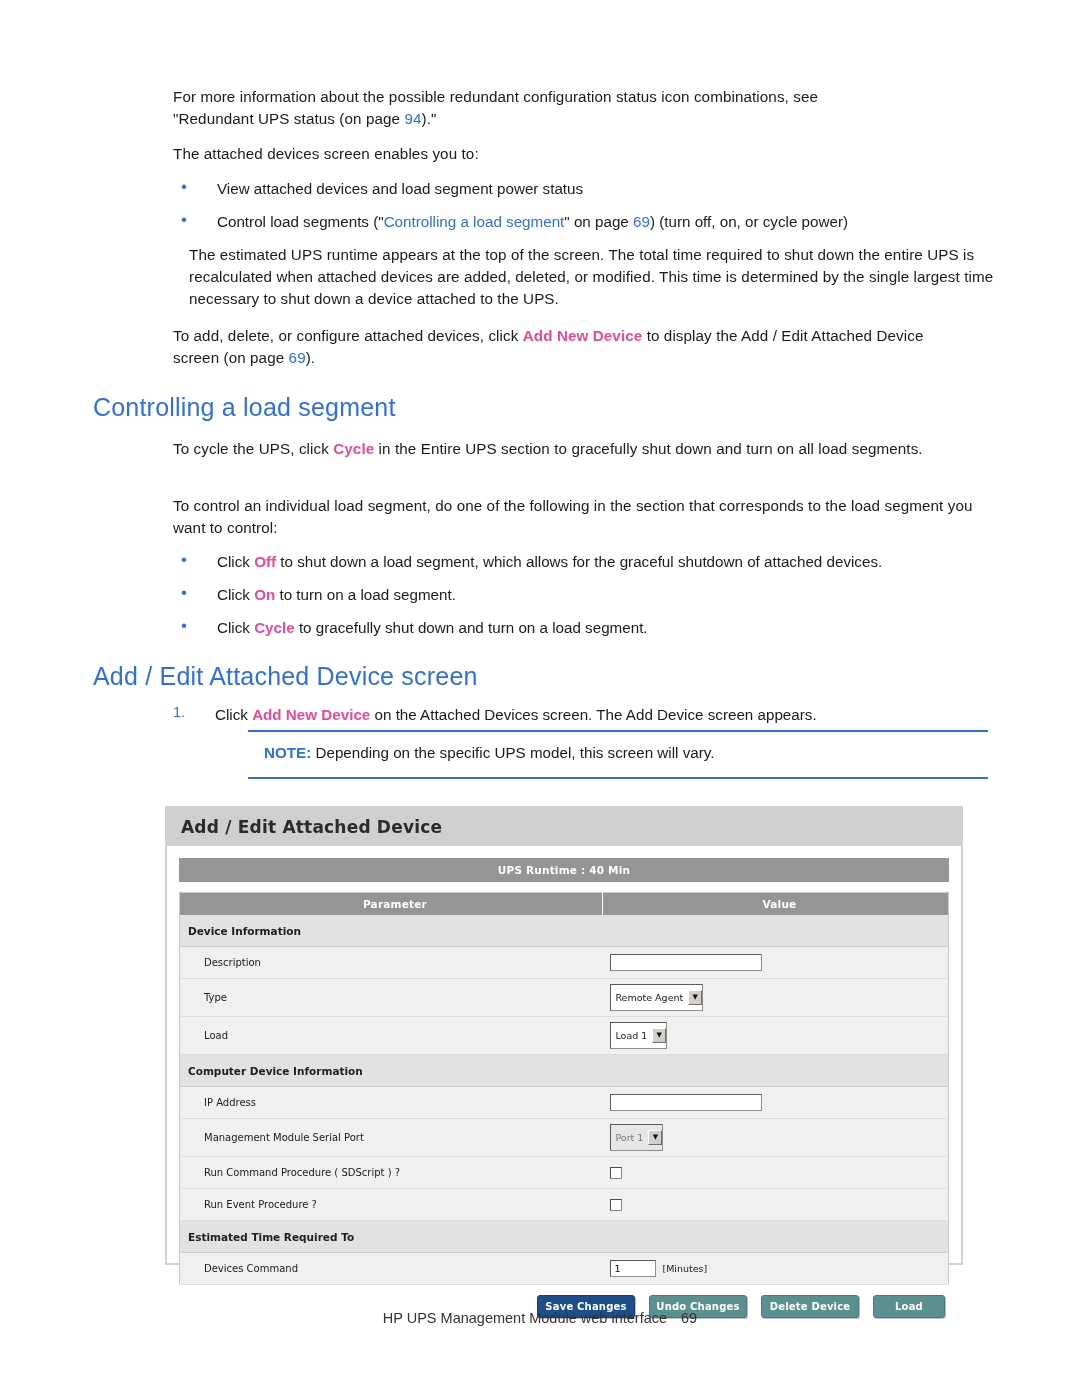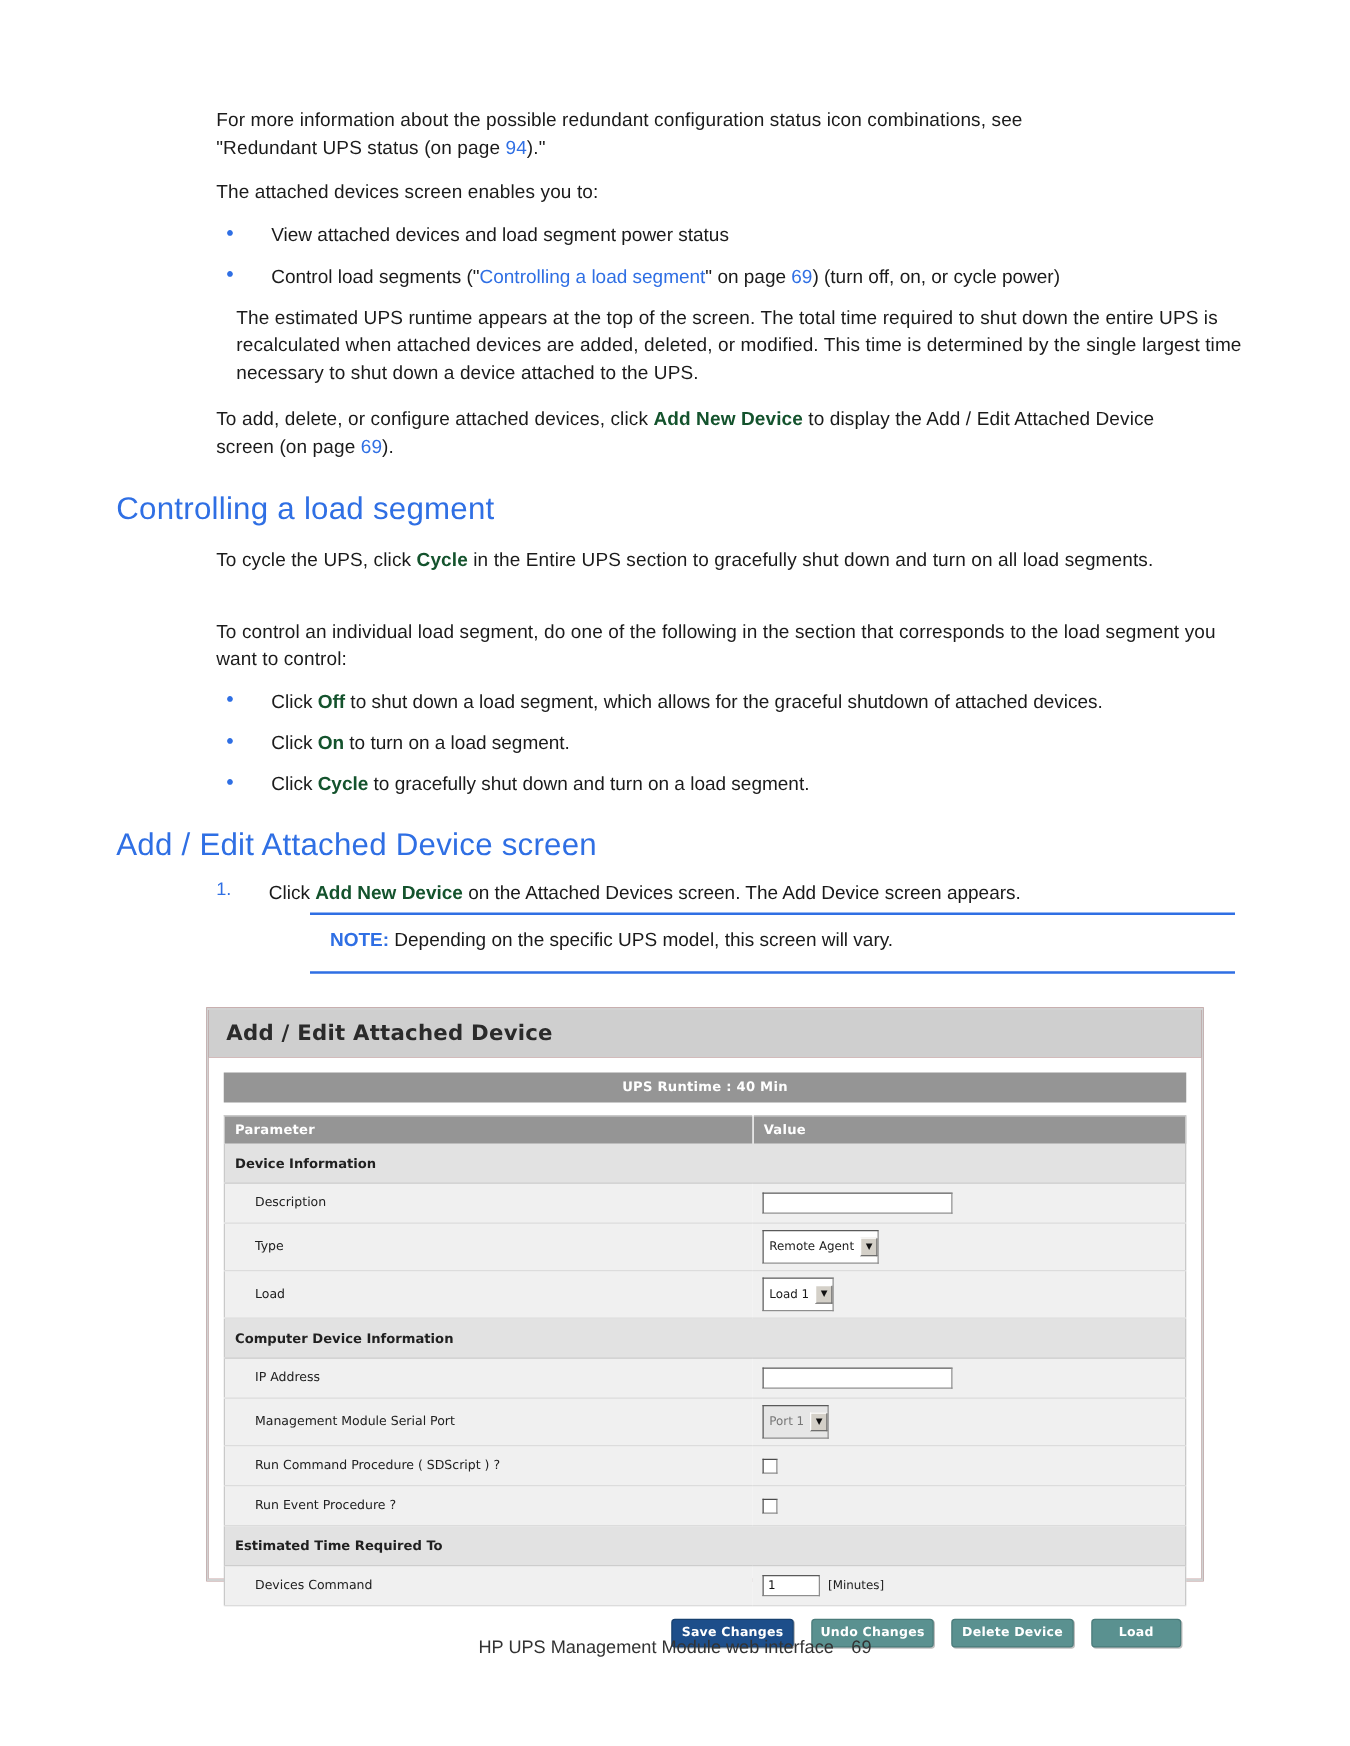--- a/index.html
+++ b/index.html
@@ -23,21 +23,21 @@
 
   
   .body-text {
     position: absolute;
     font-size: 15.2px;
     line-height: 1.46;
     color: #1b1b1b;
     letter-spacing: 0.1px;
   }
   .lnk { color: #2f6fe4; }
-  .bold { font-weight: bold; color: #14532d; }
+  .bold { font-weight: bold; color: #ec4899; }
 
   .bullet-row {
     position: absolute;
     display: flex;
     align-items: flex-start;
   }
   .bullet-dot {
     color: #2f6fe4;
     font-size: 17px;
     line-height: 1.1;
@@ -96,21 +96,21 @@
     font-weight: bold;
   }
 
   
   .shot {
     position: absolute;
     left: 165px;
     top: 806px;
     width: 798px;
     height: 459px;
-    background: #7f1d1d;
+    background: #e5e5e5;
     border: 2px solid #d2d2d2;
     box-sizing: border-box;
     font-family: "DejaVu Sans", sans-serif;
   }
   .shot-titlebar {
     height: 38px;
     background: #cfcfcf;
     display: flex;
     align-items: center;
     padding-left: 14px;
@@ -144,21 +144,21 @@
     border-collapse: collapse;
     margin-top: 10px;
     table-layout: fixed;
     border: 1px solid #c9c9c9;
   }
   table.params th {
     background: #959595;
     color: #ffffff;
     font-size: 10.5px;
     font-weight: bold;
-    text-align: left;
+    text-align: center;
     padding: 5px 0 5px 8px;
     letter-spacing: 0.2px;
     border-right: 1px solid #ffffff;
   }
   table.params th:last-child { border-right: none; }
   table.params td {
     font-size: 10px;
     color: #202020;
     padding: 5px 0 5px 8px;
     border-bottom: 1px solid #dcdcdc;

